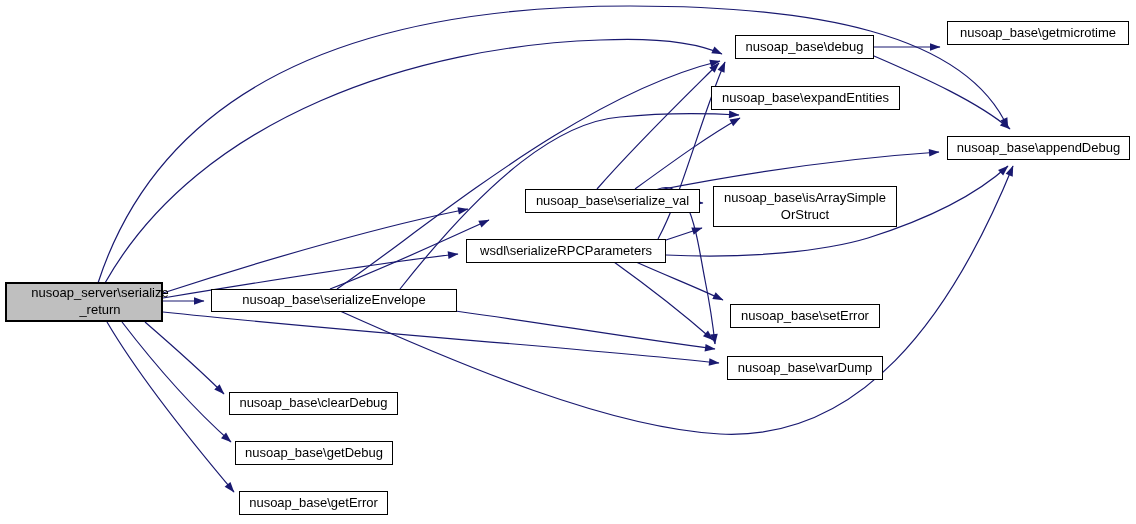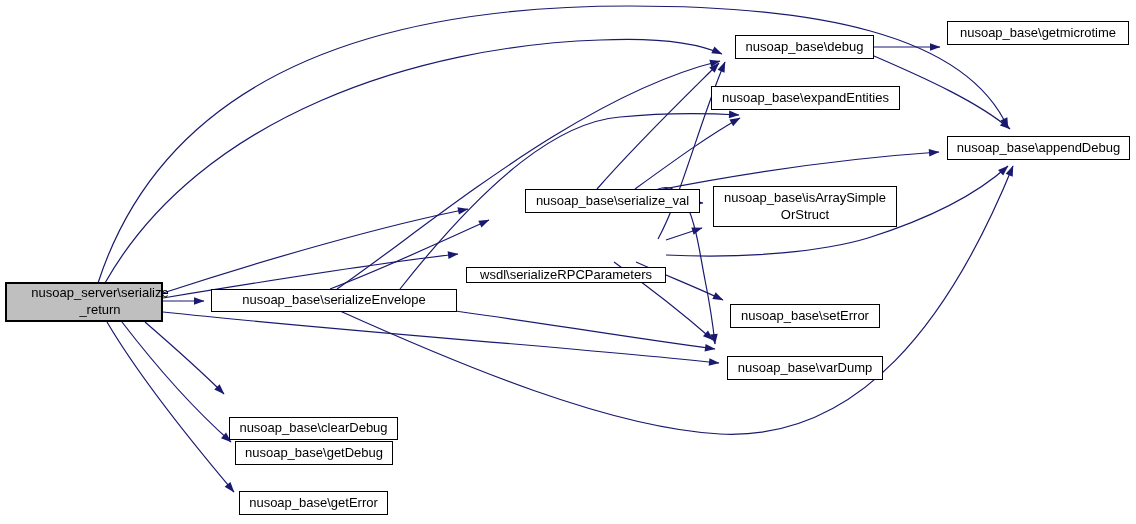--- a/index.html
+++ b/index.html
@@ -84,21 +84,21 @@
   </div>
 
   <div class="node" style="left:211px;top:289px;width:246px;height:23px;">
     <span>nusoap_base\serializeEnvelope</span>
   </div>
 
   <div class="node" style="left:477px;top:189px;width:175px;height:24px;margin-left:48px;">
     <span>nusoap_base\serialize_val</span>
   </div>
 
-  <div class="node" style="left:466px;top:239px;width:200px;height:16px;margin-top:28px;">
+  <div class="node" style="left:466px;top:239px;width:200px;height:24px;">
     <span>wsdl\serializeRPCParameters</span>
   </div>
 
   <div class="node" style="left:735px;top:35px;width:139px;height:24px;">
     <span>nusoap_base\debug</span>
   </div>
 
   <div class="node" style="left:711px;top:86px;width:189px;height:24px;">
     <span>nusoap_base\expandEntities</span>
   </div>
@@ -117,21 +117,21 @@
   </div>
 
   <div class="node" style="left:730px;top:304px;width:150px;height:24px;">
     <span>nusoap_base\setError</span>
   </div>
 
   <div class="node" style="left:727px;top:356px;width:156px;height:24px;">
     <span>nusoap_base\varDump</span>
   </div>
 
-  <div class="node" style="left:229px;top:392px;width:169px;height:23px;margin-top:25px;">
+  <div class="node" style="left:229px;top:392px;width:169px;height:23px;">
     <span>nusoap_base\clearDebug</span>
   </div>
 
   <div class="node" style="left:235px;top:441px;width:158px;height:24px;">
     <span>nusoap_base\getDebug</span>
   </div>
 
   <div class="node" style="left:239px;top:491px;width:149px;height:24px;">
     <span>nusoap_base\getError</span>
   </div>

